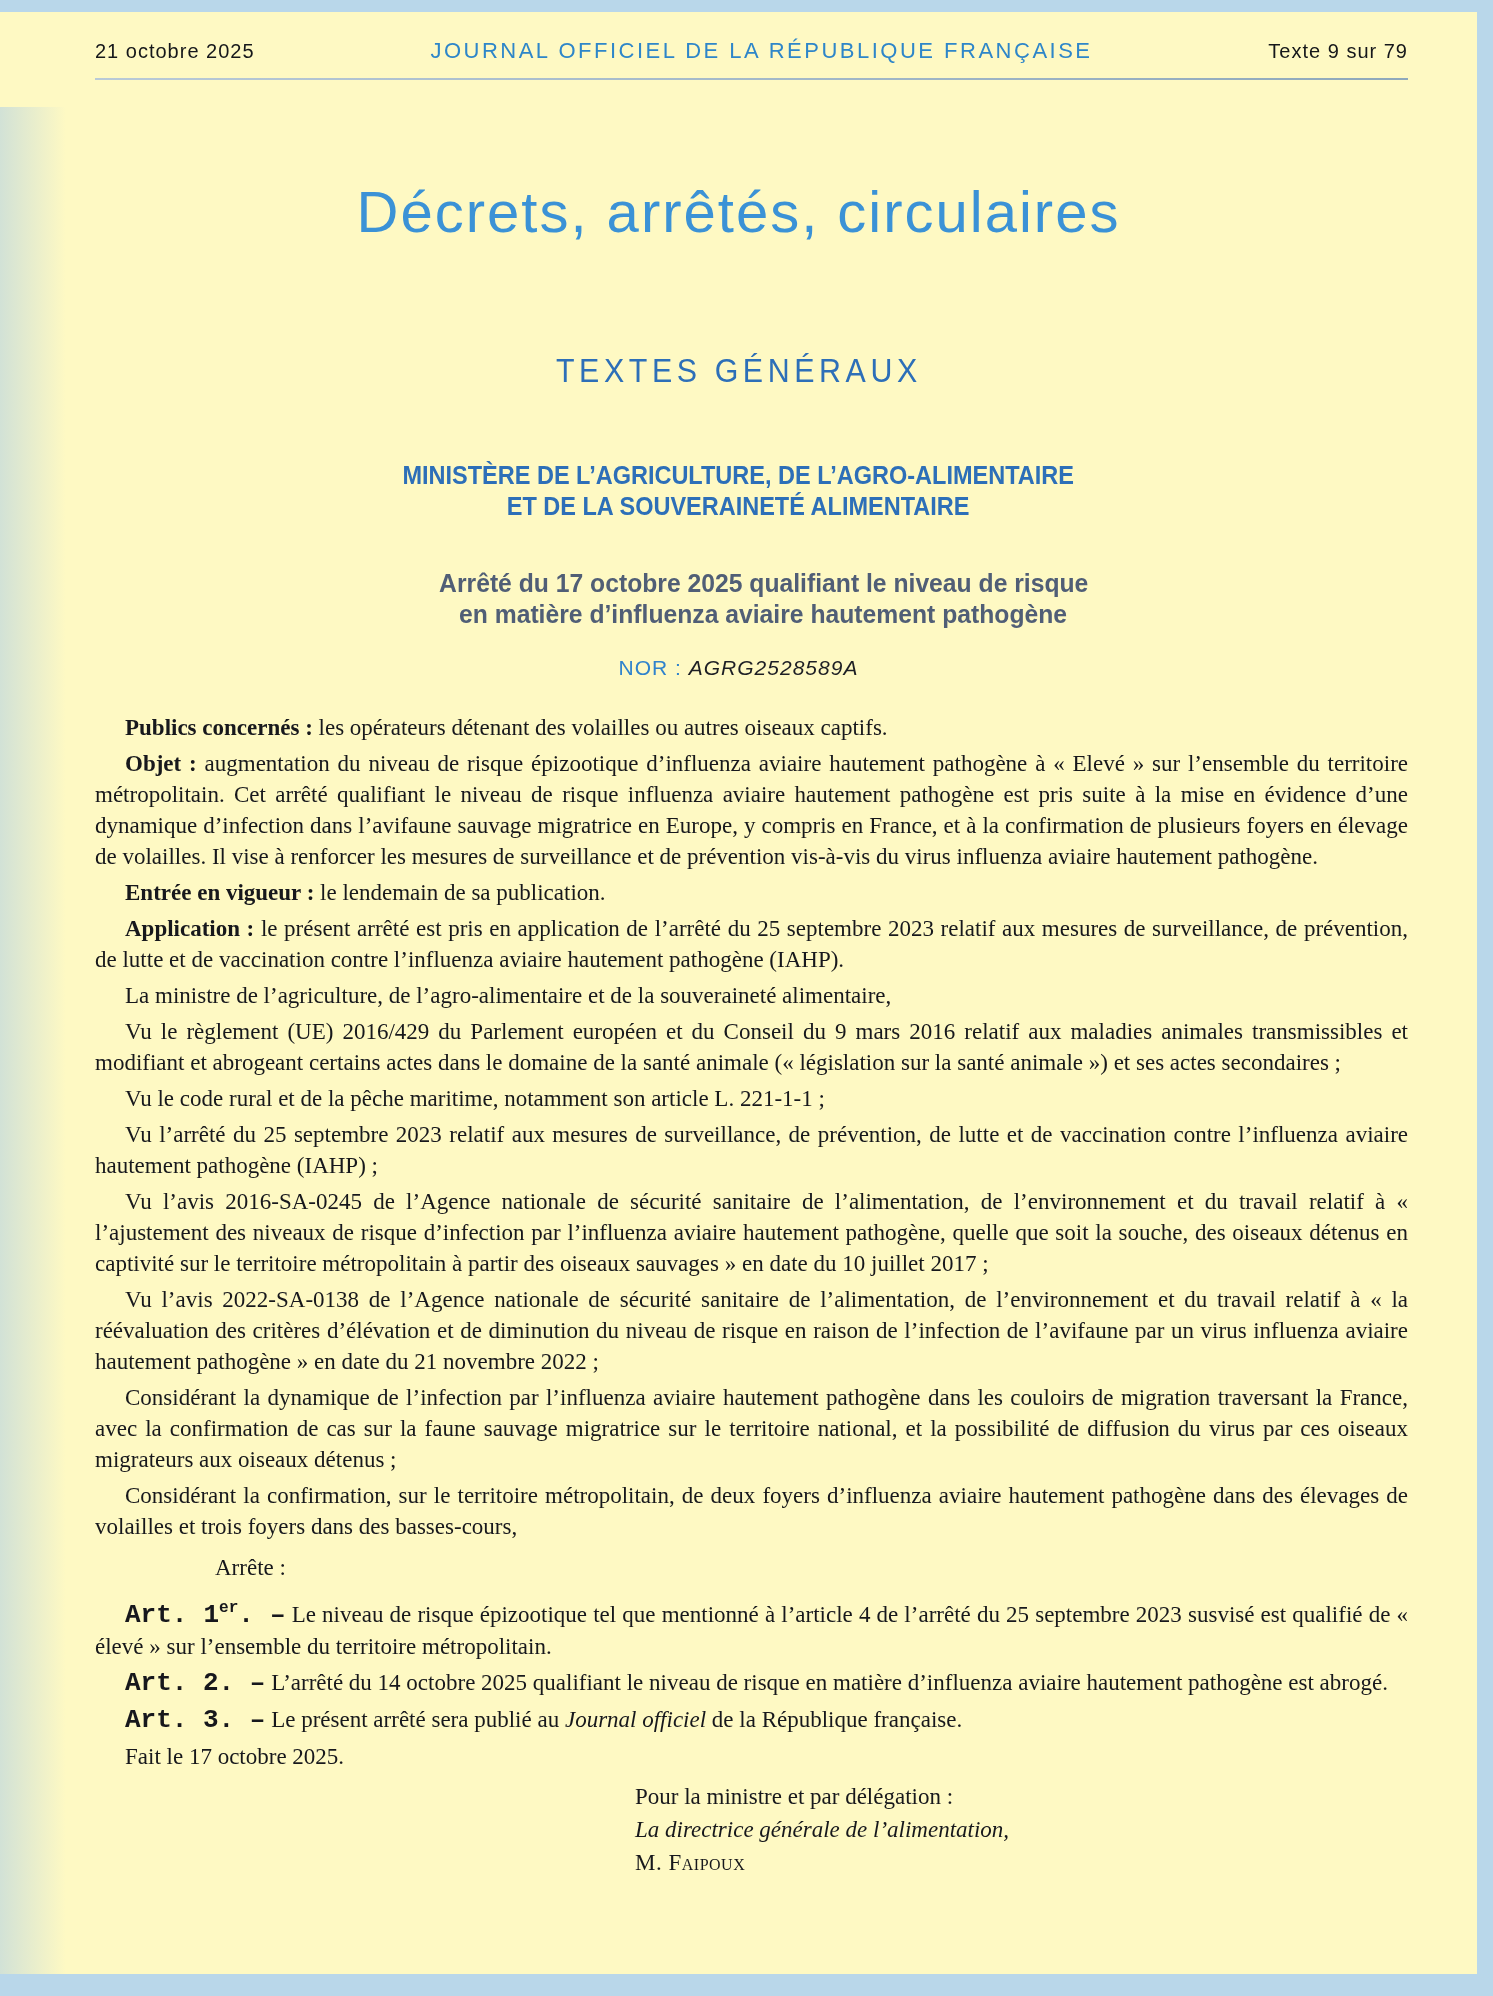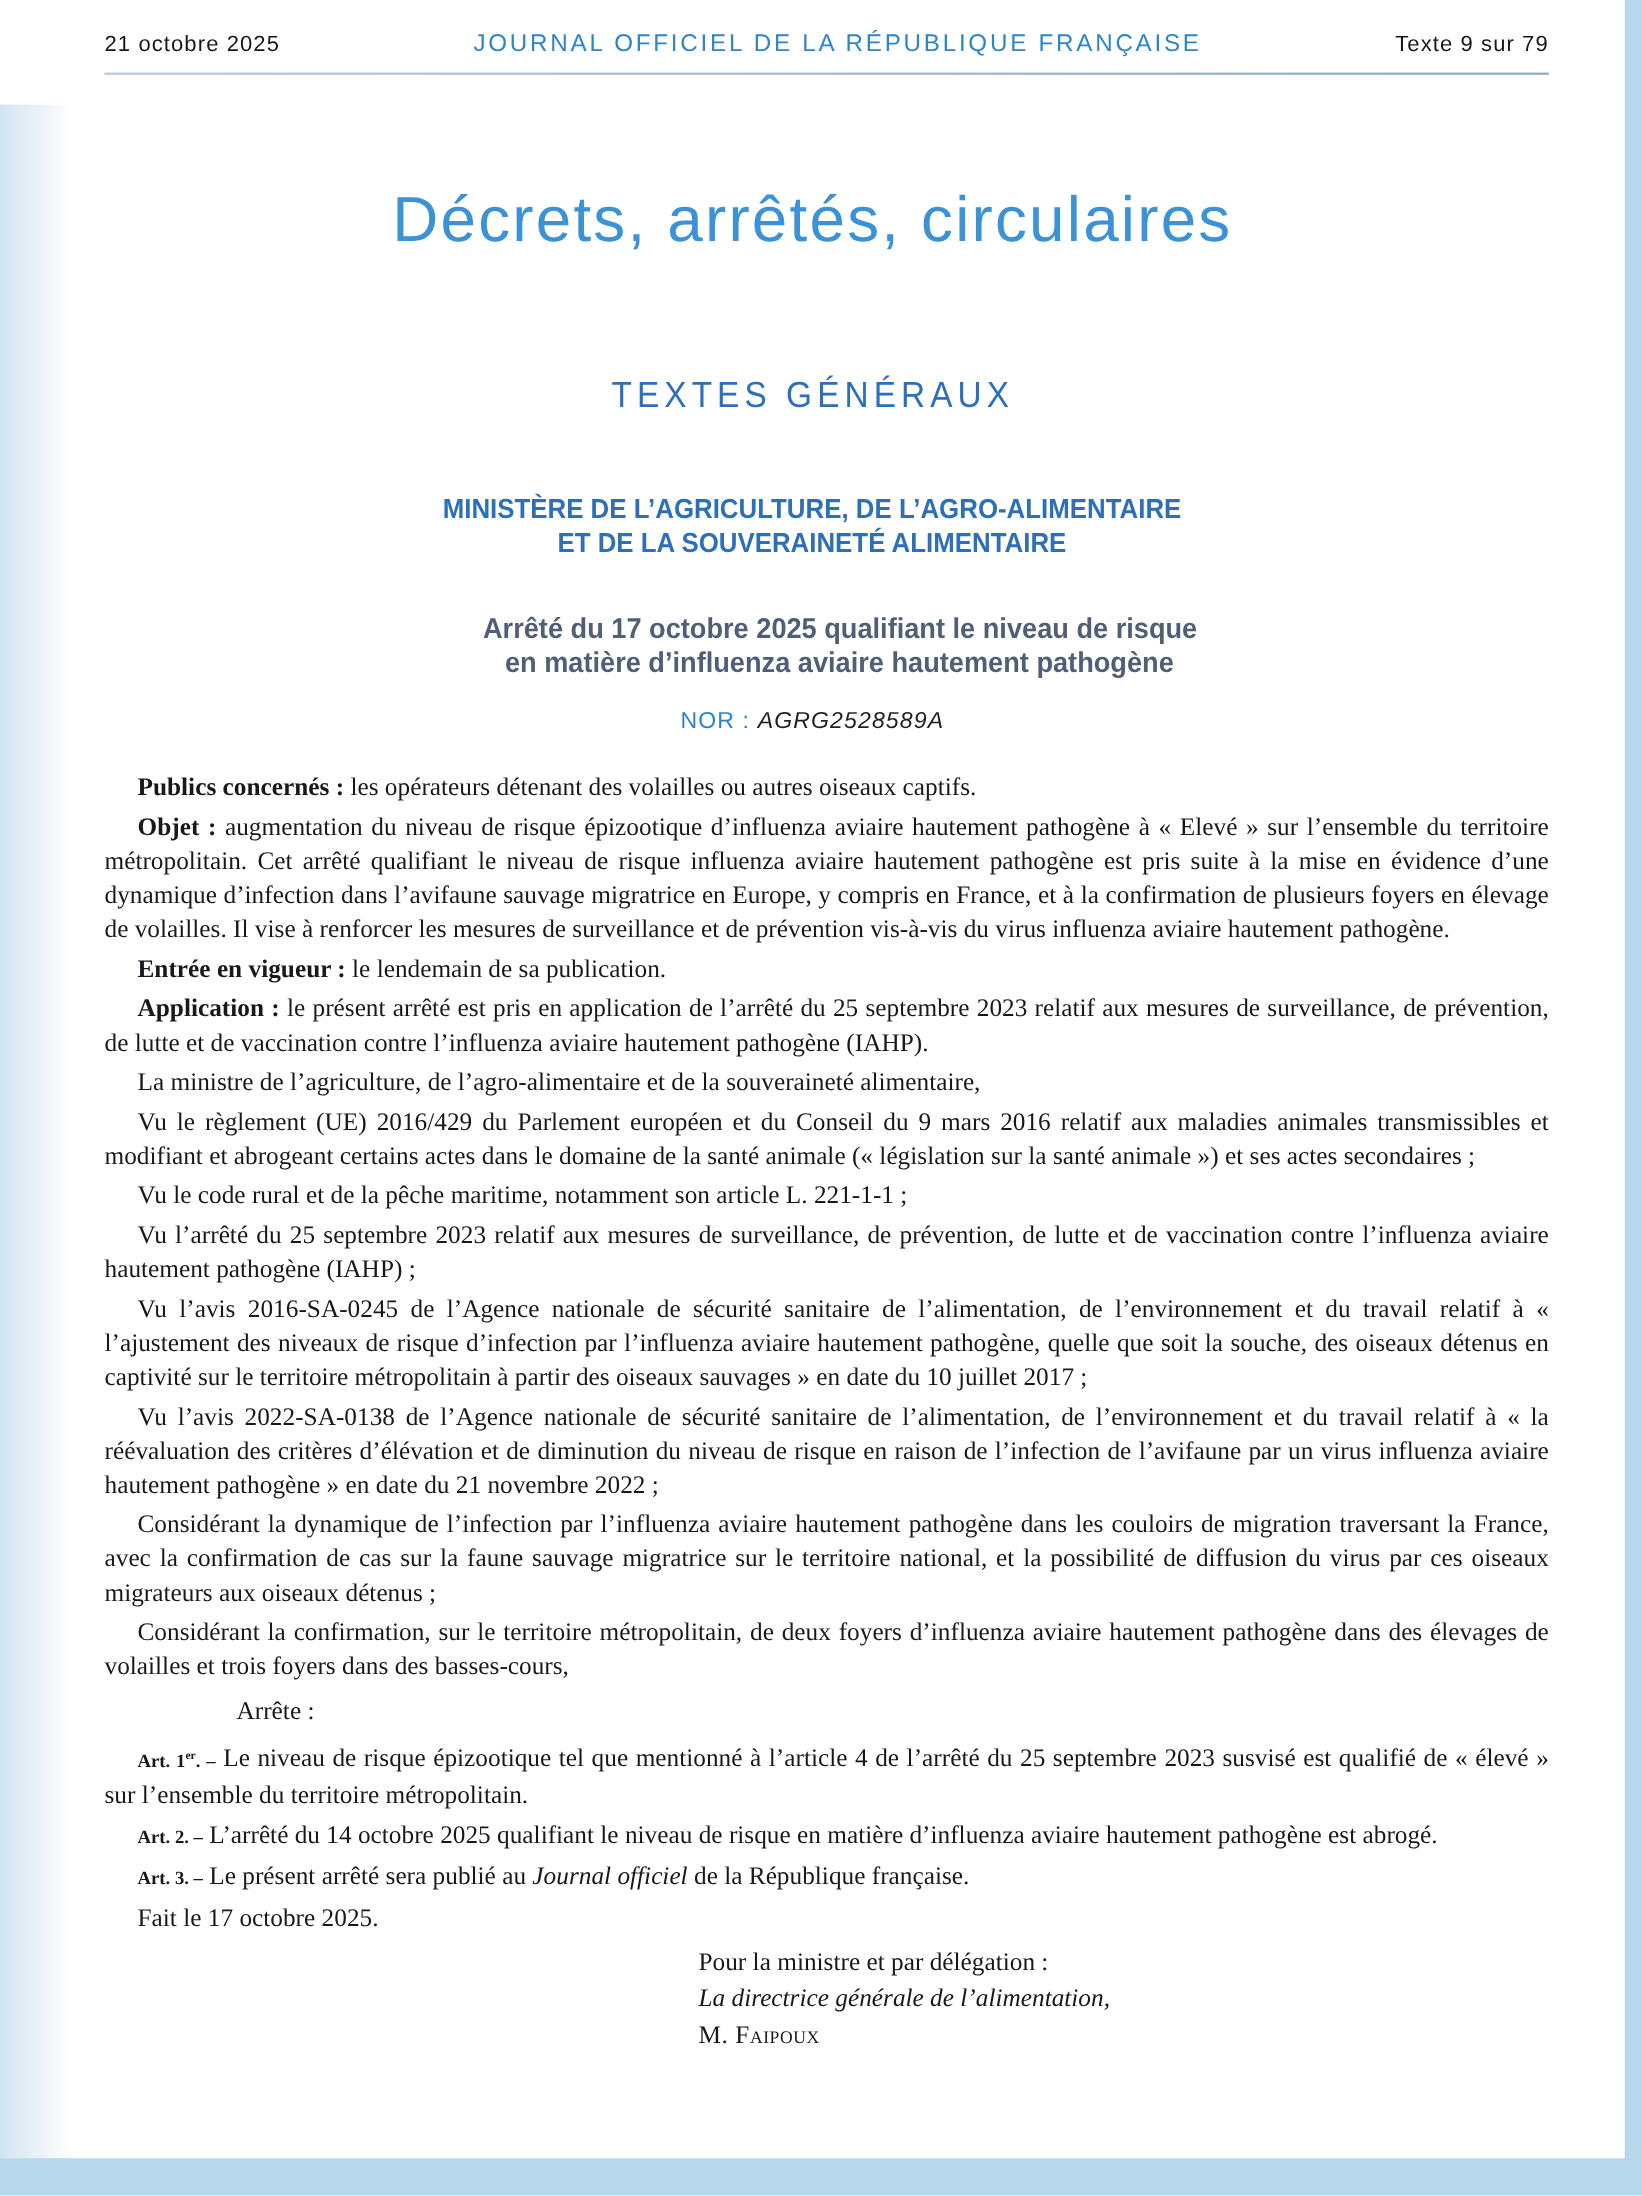--- a/index.html
+++ b/index.html
@@ -3,22 +3,22 @@
 <meta charset="utf-8">
 <style>
   html,body{margin:0;padding:0;}
   body{
     width:1493px;height:1996px;position:relative;
     background:#b9d7ea;
     font-family:"Liberation Serif", serif;
     overflow:hidden;
   }
   .page{
-    position:absolute;left:0;top:0;width:1477px;height:1962px;
-    background:#ffffff;
+    position:absolute;left:0;top:12px;width:1477px;height:1962px;
+    background:#fef9c3;
   }
   .edge-left{
     position:absolute;left:0;top:95px;width:66px;height:1867px;
     background:linear-gradient(90deg, rgba(173,206,230,.55), rgba(173,206,230,0));
     pointer-events:none;
   }
   
   .header{
     position:absolute;top:26px;left:95px;width:1313px;
     display:flex;justify-content:space-between;align-items:baseline;
@@ -60,21 +60,21 @@
   .nor-label{color:#2f83cc;letter-spacing:1px;}
   .nor-value{color:#1d1f24;font-style:italic;letter-spacing:1px;}
   
   .body-text{
     position:absolute;top:700px;left:95px;width:1313px;
     font-size:23px;line-height:31px;color:#17181c;text-align:justify;
   }
   .body-text p{margin:0 0 5px 0;text-indent:30px;}
   .preamble p{}
   .preamble .lead{font-weight:700;}
-  .art-lead{font-family:Liberation Serif, serif;font-weight:700;font-size:17px;}
+  .art-lead{font-family:Liberation Mono, monospace;font-weight:700;font-size:26px;}
   .art-lead sup{font-size:.62em;}
   .enacting{margin:10px 0 10px 120px !important;text-indent:0 !important;text-align:left;}
   .fait{text-align:left;}
   .italic{font-style:italic;}
   .signature{
     margin:8px 0 0 540px;width:600px;
     line-height:33px;
   }
   .signature .sig1{font-style:normal;}
   .signature .sig2{font-style:italic;}

